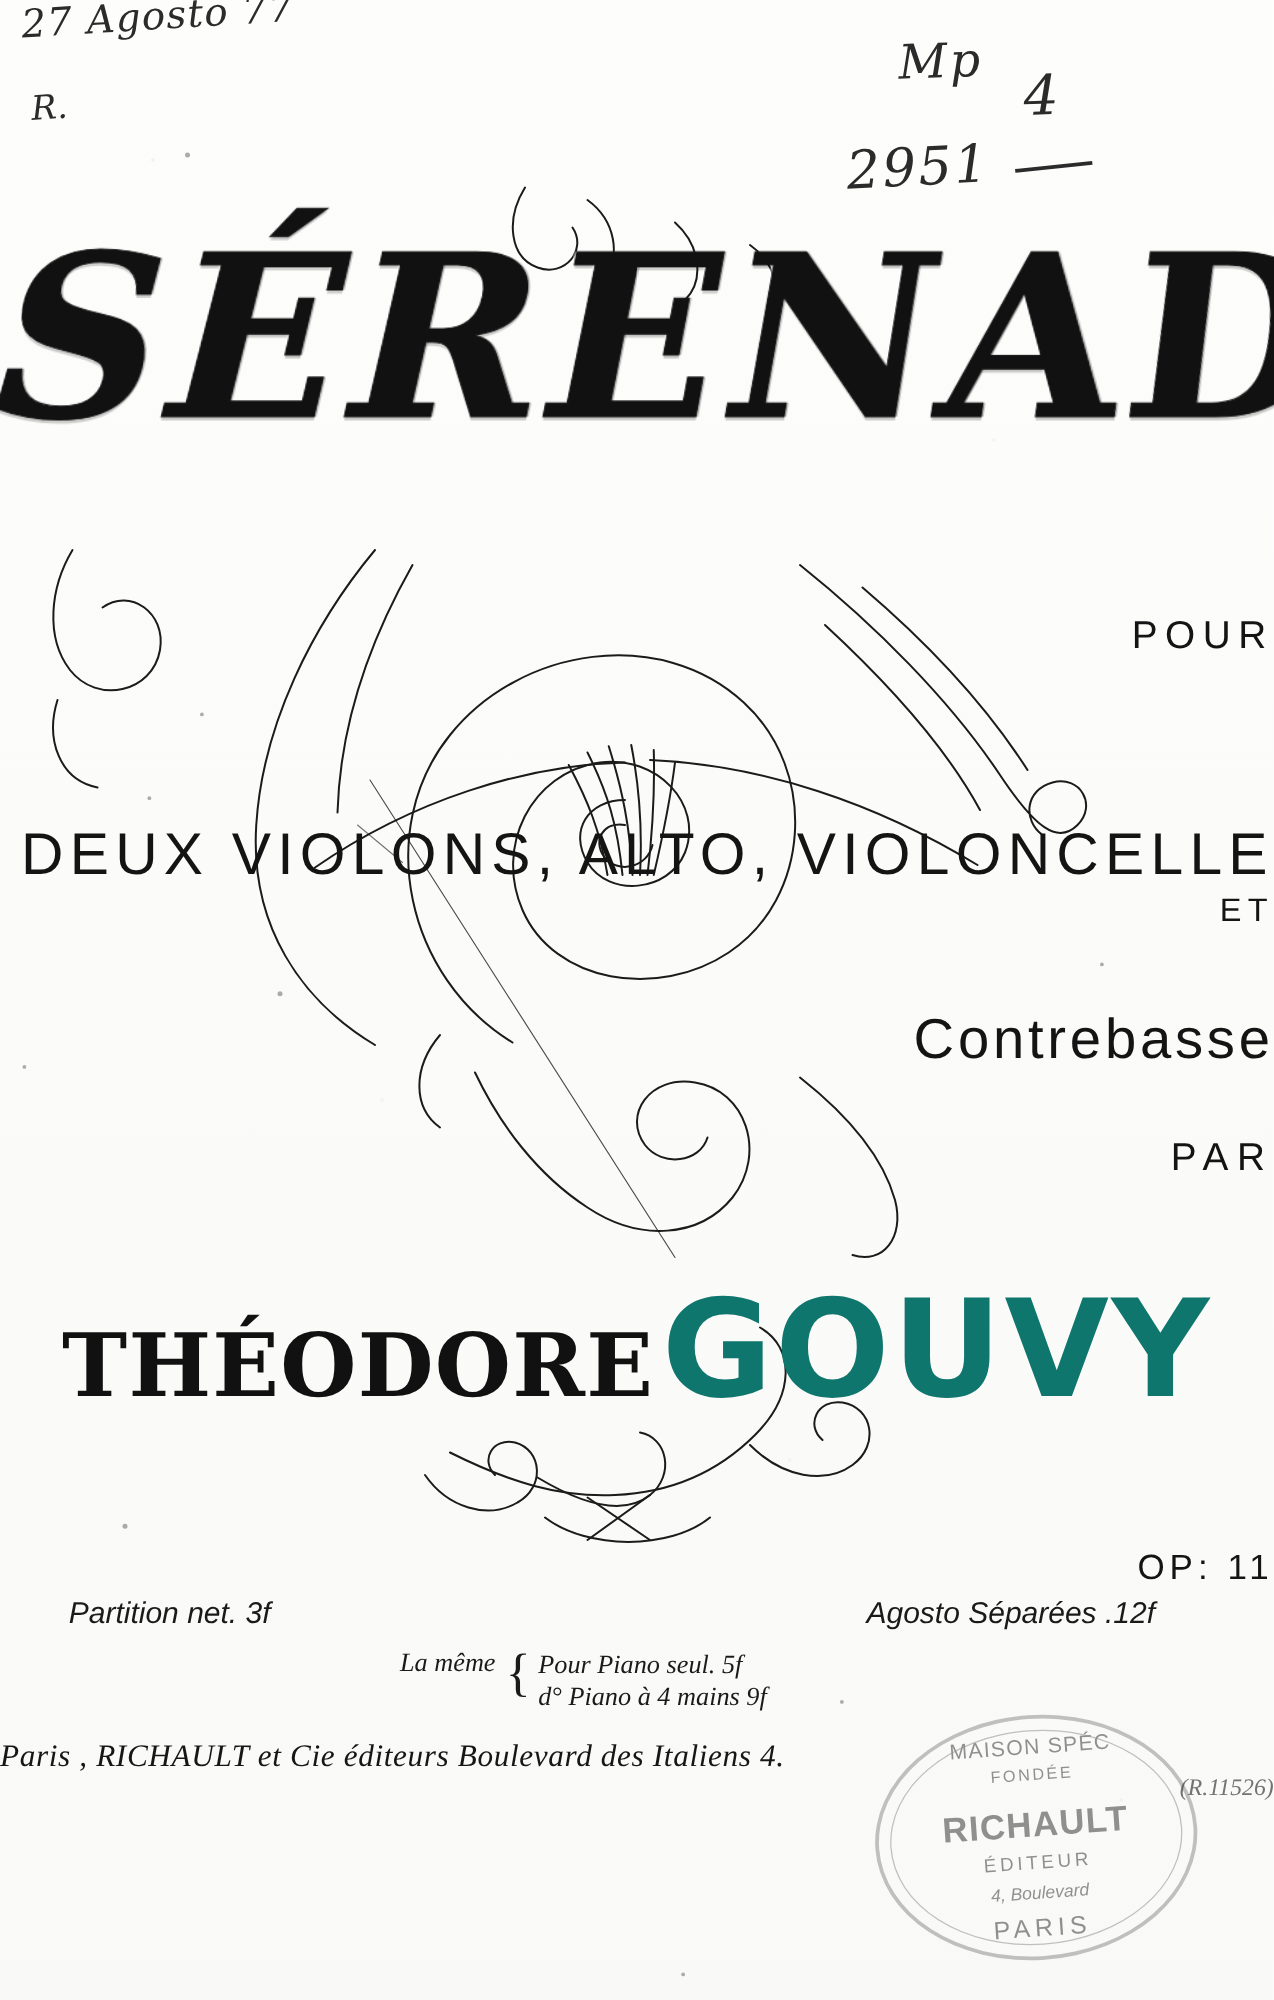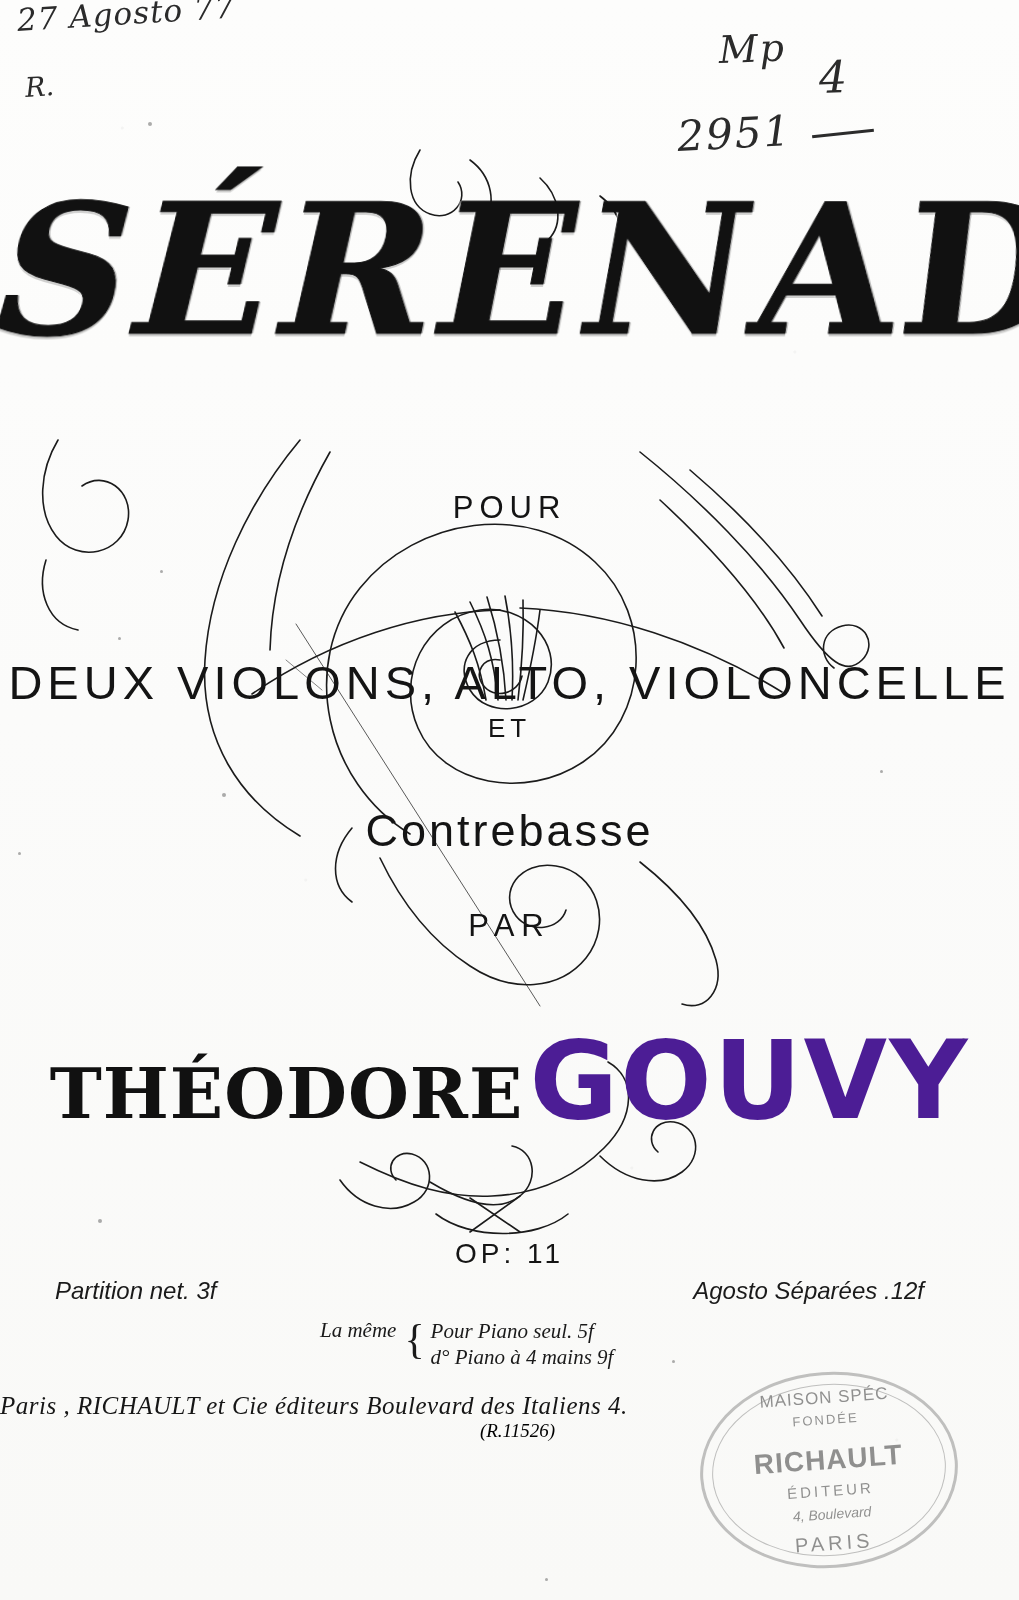--- a/index.html
+++ b/index.html
@@ -106,21 +106,21 @@
     text-shadow:
       2px 0 0 rgba(0,0,0,.25),
       -2px 0 0 rgba(255,255,255,.5),
       0 3px 0 rgba(0,0,0,.18);
     transform: perspective(600px) rotateX(6deg);
   }
 
   .line-lbl {
     position: absolute;
     left: 0; right: 0;
-    text-align: center;
+    text-align: right;
     font-family: "Liberation Sans", sans-serif;
     color: #141414;
     white-space: nowrap;
   }
   #lbl-pour   { top: 490px;  font-size: 31px; letter-spacing: 6px; }
   #lbl-inst   { top: 655px;  font-size: 47px; letter-spacing: 5px; }
   #lbl-et     { top: 713px;  font-size: 26px; letter-spacing: 5px; }
   #lbl-contre { top: 805px;  font-size: 45px; letter-spacing: 3px; }
   #lbl-par    { top: 908px;  font-size: 31px; letter-spacing: 7px; }
   #lbl-op     { top: 1238px; font-size: 28px; letter-spacing: 4px; }
@@ -139,21 +139,21 @@
     font-size: 70px;
     letter-spacing: 1px;
     color: #111;
     vertical-align: baseline;
   }
   #composer .last {
     font-family: "DejaVu Sans", sans-serif;
     font-weight: bold;
     font-size: 108px;
     letter-spacing: 2px;
-    color: #4c1d95;
+    color: #0f766e;
     vertical-align: baseline;
     margin-left: 6px;
   }
 
   
   .price {
     position: absolute;
     font-family: Liberation Sans, sans-serif;
     font-style: italic;
     font-size: 24px;
@@ -192,25 +192,25 @@
     font-style: italic;
     font-size: 25px;
     letter-spacing: .5px;
     color: #161616;
     white-space: nowrap;
   }
   #plate {
     position: absolute;
     left: 0; right: 0;
     top: 1420px;
-    text-align: center;
+    text-align: right;
     font-family: "Liberation Serif", serif;
     font-style: italic;
     font-size: 19px;
-    color: #000000;
+    color: #737373;
     padding-left: 16px;
   }
 
   
   #stamp {
     position: absolute;
     left: 700px; top: 1372px;
     width: 258px; height: 196px;
     transform: rotate(-4deg);
     opacity: .55;

